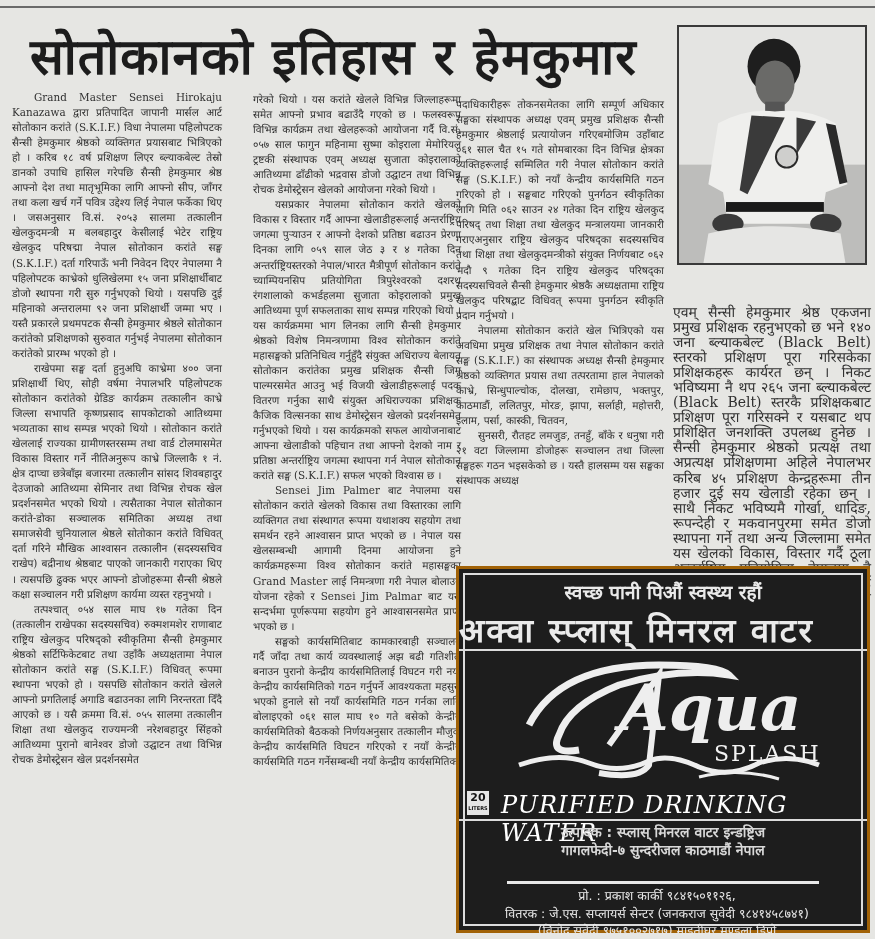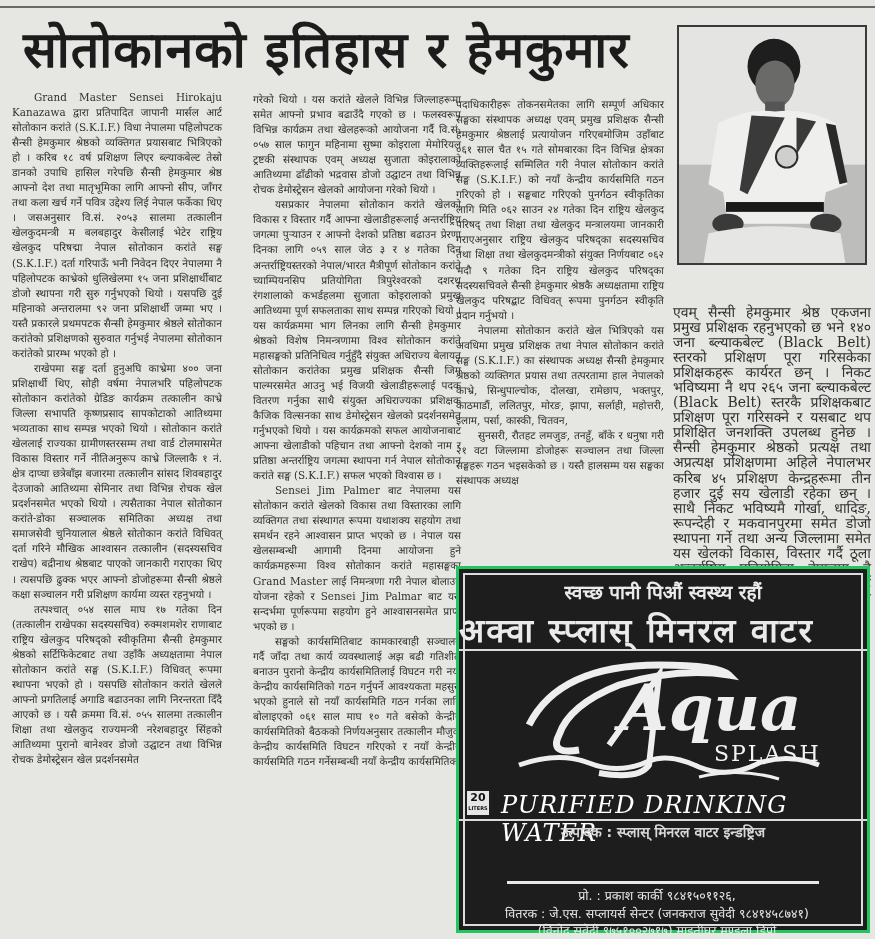--- a/index.html
+++ b/index.html
@@ -32,21 +32,21 @@
     background:linear-gradient(180deg,#eeeeec 0%,#d8d8d6 40%,#9a9a98 100%);
     overflow:hidden;
   }
   .photo svg { width:100%; height:100%; display:block; }
   .caption {
     position:absolute; left:673px; top:305px; width:198px;
     font-size:14px; line-height:15.05px; text-align:justify; color:#303030;
   }
   .ad {
     position:absolute; left:456px; top:566px; width:414px; height:367px;
-    background:#1d1d1d; border:3px solid #22c55e; box-sizing:border-box;
+    background:#1d1d1d; border:3px solid #a16207; box-sizing:border-box;
     color:#eaeaea; font-family:"DejaVu Sans", sans-serif;
   }
   .ad-inner { position:absolute; left:4px; top:4px; right:4px; bottom:4px; border:2px solid #dcdcdc; }
   .ad-tag { position:absolute; left:0; right:0; top:10px; text-align:center; font-size:19px; font-weight:bold; }
   .ad-brand-np { position:absolute; left:0; right:0; top:38px; text-align:left; font-size:33px; font-weight:bold; letter-spacing:2px; }
   .ad-hr1 { position:absolute; left:0; right:0; top:80px; height:2px; background:#dcdcdc; }
   .ad-logo { position:absolute; left:40px; top:86px; width:330px; height:130px; }
   .ad-logo svg { width:100%; height:100%; }
   .ad-splash { position:absolute; left:255px; top:172px; font-family:"DejaVu Serif", serif; font-size:22px; letter-spacing:2px; color:#f2f2f2; }
   .ad-liters { position:absolute; left:8px; top:222px; width:22px; height:24px; background:#e5e5e5; color:#111; font-size:11px; font-weight:bold; text-align:center; line-height:14px; }
@@ -55,21 +55,21 @@
   .ad-hr2 { position:absolute; left:0; right:0; top:250px; height:2px; background:#dcdcdc; }
   .ad-addr { position:absolute; left:0; right:0; top:254px; text-align:center; font-size:14px; line-height:18px; font-weight:bold; color:#d8d8d8; }
   .ad-hr3 { position:absolute; left:48px; right:48px; top:312px; height:3px; background:#e8e8e8; }
   .ad-contacts { position:absolute; left:0; right:12px; top:318px; text-align:center; font-size:12.5px; line-height:17.5px; color:#e8e8e8; }
 </style>
 </head>
 <body>
 
 <div class="top-rule"></div>
 
-<h1 class="headline" style="margin:5px;">सोतोकानको इतिहास र हेमकुमार</h1>
+<h1 class="headline" style="margin:12px;">सोतोकानको इतिहास र हेमकुमार</h1>
 
 <div class="col col1">
   <p>Grand Master Sensei Hirokaju Kanazawa द्वारा प्रतिपादित जापानी मार्सल आर्ट सोतोकान करांते (S.K.I.F.) विधा नेपालमा पहिलोपटक सैन्सी हेमकुमार श्रेष्ठको व्यक्तिगत प्रयासबाट भित्रिएको हो । करिब १८ वर्ष प्रशिक्षण लिएर ब्ल्याकबेल्ट तेस्रो डानको उपाधि हासिल गरेपछि सैन्सी हेमकुमार श्रेष्ठ आफ्नो देश तथा मातृभूमिका लागि आफ्नो सीप, जाँगर तथा कला खर्च गर्ने पवित्र उद्देश्य लिई नेपाल फर्केका थिए । जसअनुसार वि.सं. २०५३ सालमा तत्कालीन खेलकुदमन्त्री म बलबहादुर केसीलाई भेटेर राष्ट्रिय खेलकुद परिषद्मा नेपाल सोतोकान करांते सङ्घ (S.K.I.F.) दर्ता गरिपाऊँ भनी निवेदन दिएर नेपालमा नै पहिलोपटक काभ्रेको धुलिखेलमा १५ जना प्रशिक्षार्थीबाट डोजो स्थापना गरी सुरु गर्नुभएको थियो । यसपछि दुई महिनाको अन्तरालमा ९२ जना प्रशिक्षार्थी जम्मा भए । यस्तै प्रकारले प्रथमपटक सैन्सी हेमकुमार श्रेष्ठले सोतोकान करांतेको प्रशिक्षणको सुरुवात गर्नुभई नेपालमा सोतोकान करांतेको प्रारम्भ भएको हो ।</p>
   <p>राखेपमा सङ्घ दर्ता हुनुअघि काभ्रेमा ४०० जना प्रशिक्षार्थी थिए, सोही वर्षमा नेपालभरि पहिलोपटक सोतोकान करांतेको ग्रेडिङ कार्यक्रम तत्कालीन काभ्रे जिल्ला सभापति कृष्णप्रसाद सापकोटाको आतिथ्यमा भव्यताका साथ सम्पन्न भएको थियो । सोतोकान करांते खेललाई राज्यका ग्रामीणस्तरसम्म तथा वार्ड टोलमासमेत विकास विस्तार गर्ने नीतिअनुरूप काभ्रे जिल्लाकै १ नं. क्षेत्र दाप्चा छत्रेबाँझ बजारमा तत्कालीन सांसद शिवबहादुर देउजाको आतिथ्यमा सेमिनार तथा विभिन्न रोचक खेल प्रदर्शनसमेत भएको थियो । त्यसैताका नेपाल सोतोकान करांते-डोका सञ्चालक समितिका अध्यक्ष तथा समाजसेवी चुनियालाल श्रेष्ठले सोतोकान करांते विधिवत् दर्ता गरिने मौखिक आश्वासन तत्कालीन (सदस्यसचिव राखेप) बद्रीनाथ श्रेष्ठबाट पाएको जानकारी गराएका थिए । त्यसपछि ढुक्क भएर आफ्नो डोजोहरूमा सैन्सी श्रेष्ठले कक्षा सञ्चालन गरी प्रशिक्षण कार्यमा व्यस्त रहनुभयो ।</p>
   <p>तत्पश्चात् ०५४ साल माघ १७ गतेका दिन (तत्कालीन राखेपका सदस्यसचिव) रुक्मशमशेर राणाबाट राष्ट्रिय खेलकुद परिषद्को स्वीकृतिमा सैन्सी हेमकुमार श्रेष्ठको सर्टिफिकेटबाट तथा उहाँकै अध्यक्षतामा नेपाल सोतोकान करांते सङ्घ (S.K.I.F.) विधिवत् रूपमा स्थापना भएको हो । यसपछि सोतोकान करांते खेलले आफ्नो प्रगतिलाई अगाडि बढाउनका लागि निरन्तरता दिँदै आएको छ । यसै क्रममा वि.सं. ०५५ सालमा तत्कालीन शिक्षा तथा खेलकुद राज्यमन्त्री नरेशबहादुर सिंहको आतिथ्यमा पुरानो बानेश्वर डोजो उद्घाटन तथा विभिन्न रोचक डेमोस्ट्रेसन खेल प्रदर्शनसमेत</p>
 </div>
 
 <div class="col col2">
   <p class="noind">गरेको थियो । यस करांते खेलले विभिन्न जिल्लाहरूमा समेत आफ्नो प्रभाव बढाउँदै गएको छ । फलस्वरूप विभिन्न कार्यक्रम तथा खेलहरूको आयोजना गर्दै वि.सं. ०५७ साल फागुन महिनामा सुष्मा कोइराला मेमोरियल ट्रष्टकी संस्थापक एवम् अध्यक्ष सुजाता कोइरालाको आतिथ्यमा ढाँढीको भद्रवास डोजो उद्घाटन तथा विभिन्न रोचक डेमोस्ट्रेसन खेलको आयोजना गरेको थियो ।</p>
   <p>यसप्रकार नेपालमा सोतोकान करांते खेलको विकास र विस्तार गर्दै आफ्ना खेलाडीहरूलाई अन्तर्राष्ट्रिय जगत्मा पुर्‍याउन र आफ्नो देशको प्रतिष्ठा बढाउन प्रेरणा दिनका लागि ०५९ साल जेठ ३ र ४ गतेका दिन अन्तर्राष्ट्रियस्तरको नेपाल/भारत मैत्रीपूर्ण सोतोकान करांते च्याम्पियनसिप प्रतियोगिता त्रिपुरेश्वरको दशरथ रंगशालाको कभर्डहलमा सुजाता कोइरालाको प्रमुख आतिथ्यमा पूर्ण सफलताका साथ सम्पन्न गरिएको थियो । यस कार्यक्रममा भाग लिनका लागि सैन्सी हेमकुमार श्रेष्ठको विशेष निमन्त्रणामा विश्व सोतोकान करांते महासङ्घको प्रतिनिधित्व गर्नुहुँदै संयुक्त अधिराज्य बेलायत सोतोकान करांतेका प्रमुख प्रशिक्षक सैन्सी जिम पाल्मरसमेत आउनु भई विजयी खेलाडीहरूलाई पदक वितरण गर्नुका साथै संयुक्त अधिराज्यका प्रशिक्षक कैजिक विल्सनका साथ डेमोस्ट्रेसन खेलको प्रदर्शनसमेत गर्नुभएको थियो । यस कार्यक्रमको सफल आयोजनाबाट आफ्ना खेलाडीको पहिचान तथा आफ्नो देशको नाम र प्रतिष्ठा अन्तर्राष्ट्रिय जगत्मा स्थापना गर्न नेपाल सोतोकान करांते सङ्घ (S.K.I.F.) सफल भएको विश्वास छ ।</p>
@@ -134,20 +134,21 @@
   <div class="ad-liters">
     <span>20</span>
     <small>LITERS</small>
   </div>
   <div class="ad-purified">PURIFIED DRINKING WATER</div>
 
   <div class="ad-hr2"></div>
 
   <div class="ad-addr">
     <div>उत्पादक : स्प्लास् मिनरल वाटर इन्डष्ट्रिज</div>
+    <div>गागलफेदी-७ सुन्दरीजल काठमाडौं नेपाल</div>
   </div>
   <div class="ad-hr3"></div>
   <div class="ad-contacts">
     <div>प्रो. : प्रकाश कार्की ९८४१५०११२६,</div>
     <div>वितरक : जे.एस. सप्लायर्स सेन्टर (जनकराज सुवेदी ९८४१४५८७४१)</div>
     <div>(विनोद सुवेदी ९७५१००२७१७) माइतीघर मण्डला डिपो</div>
   </div>
 </div>
 
 </body></html>

